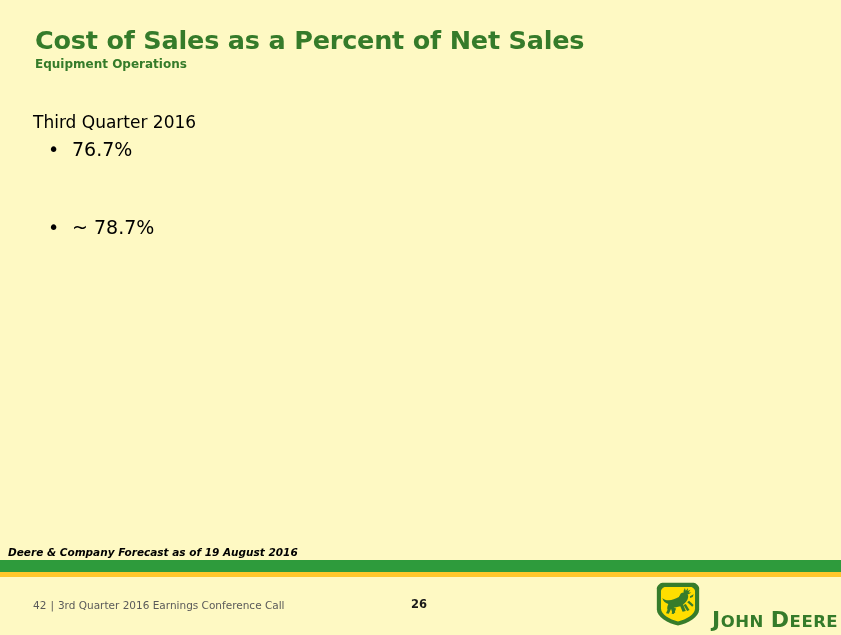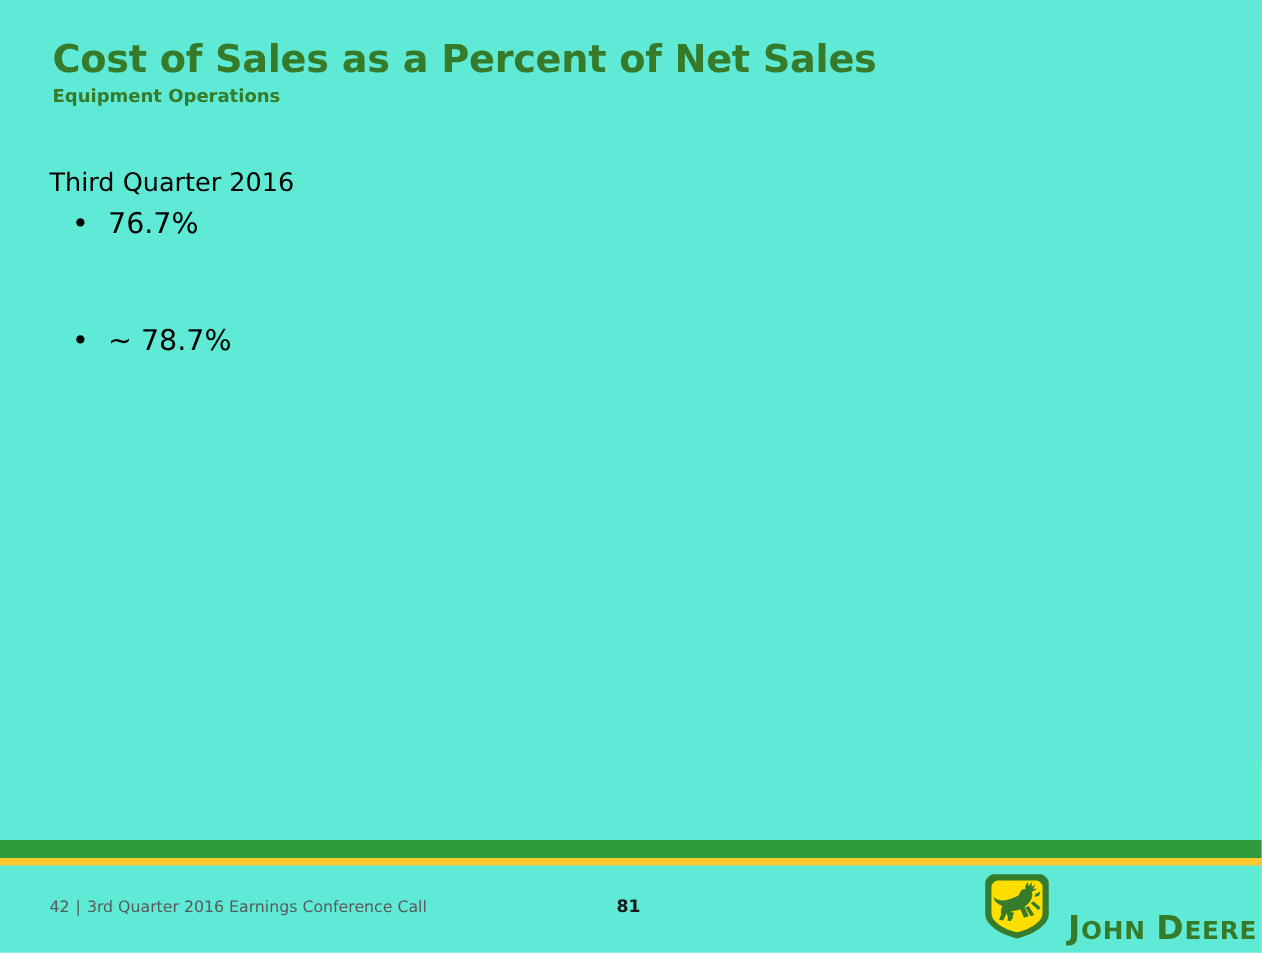--- a/index.html
+++ b/index.html
@@ -10,21 +10,21 @@
     width: 841px;
     height: 635px;
     background: #ffffff;
     font-family: "DejaVu Sans", sans-serif;
     overflow: hidden;
   }
   .slide {
     position: relative;
     width: 841px;
     height: 635px;
-    background: #5eead4;
+    background: #fef9c3;
     box-sizing: border-box;
   }
 
   
   .title-block {
     position: absolute;
     left: 35px;
     top: 26px;
     width: 760px;
   }
@@ -208,29 +208,30 @@
       <ul class="bullet-list">
         <li class="bullet-item">
           <span class="bullet-dot">•</span>
           <span>~ 78.7%</span>
         </li>
       </ul>
     </div>
 
   </div>
 
+  <div class="footnote">Deere &amp; Company Forecast as of 19 August 2016</div>
 
   <div class="bar-green"></div>
   <div class="bar-gold"></div>
 
   <div class="footer-left">
     <span>42</span><span class="sep">|</span><span>3rd Quarter 2016 Earnings Conference Call</span>
   </div>
 
-  <div class="footer-page-number">81</div>
+  <div class="footer-page-number">26</div>
 
   <div class="logo">
     <svg class="logo-mark" viewBox="0 0 100 100" aria-hidden="true">
 
       <path d="M16 4 H84 C89 4 96 11 96 16 V62 C96 78 72 92 50 97 C28 92 4 78 4 62 V16 C4 11 11 4 16 4 Z" fill="#367C2B"></path>
 
       <path d="M22 13 H78 C82 13 87 18 87 22 V60 C87 73 68 84 50 88 C32 84 13 73 13 60 V22 C13 18 18 13 22 13 Z" fill="#FFDE00"></path>
 
       <g fill="#367C2B">
 

